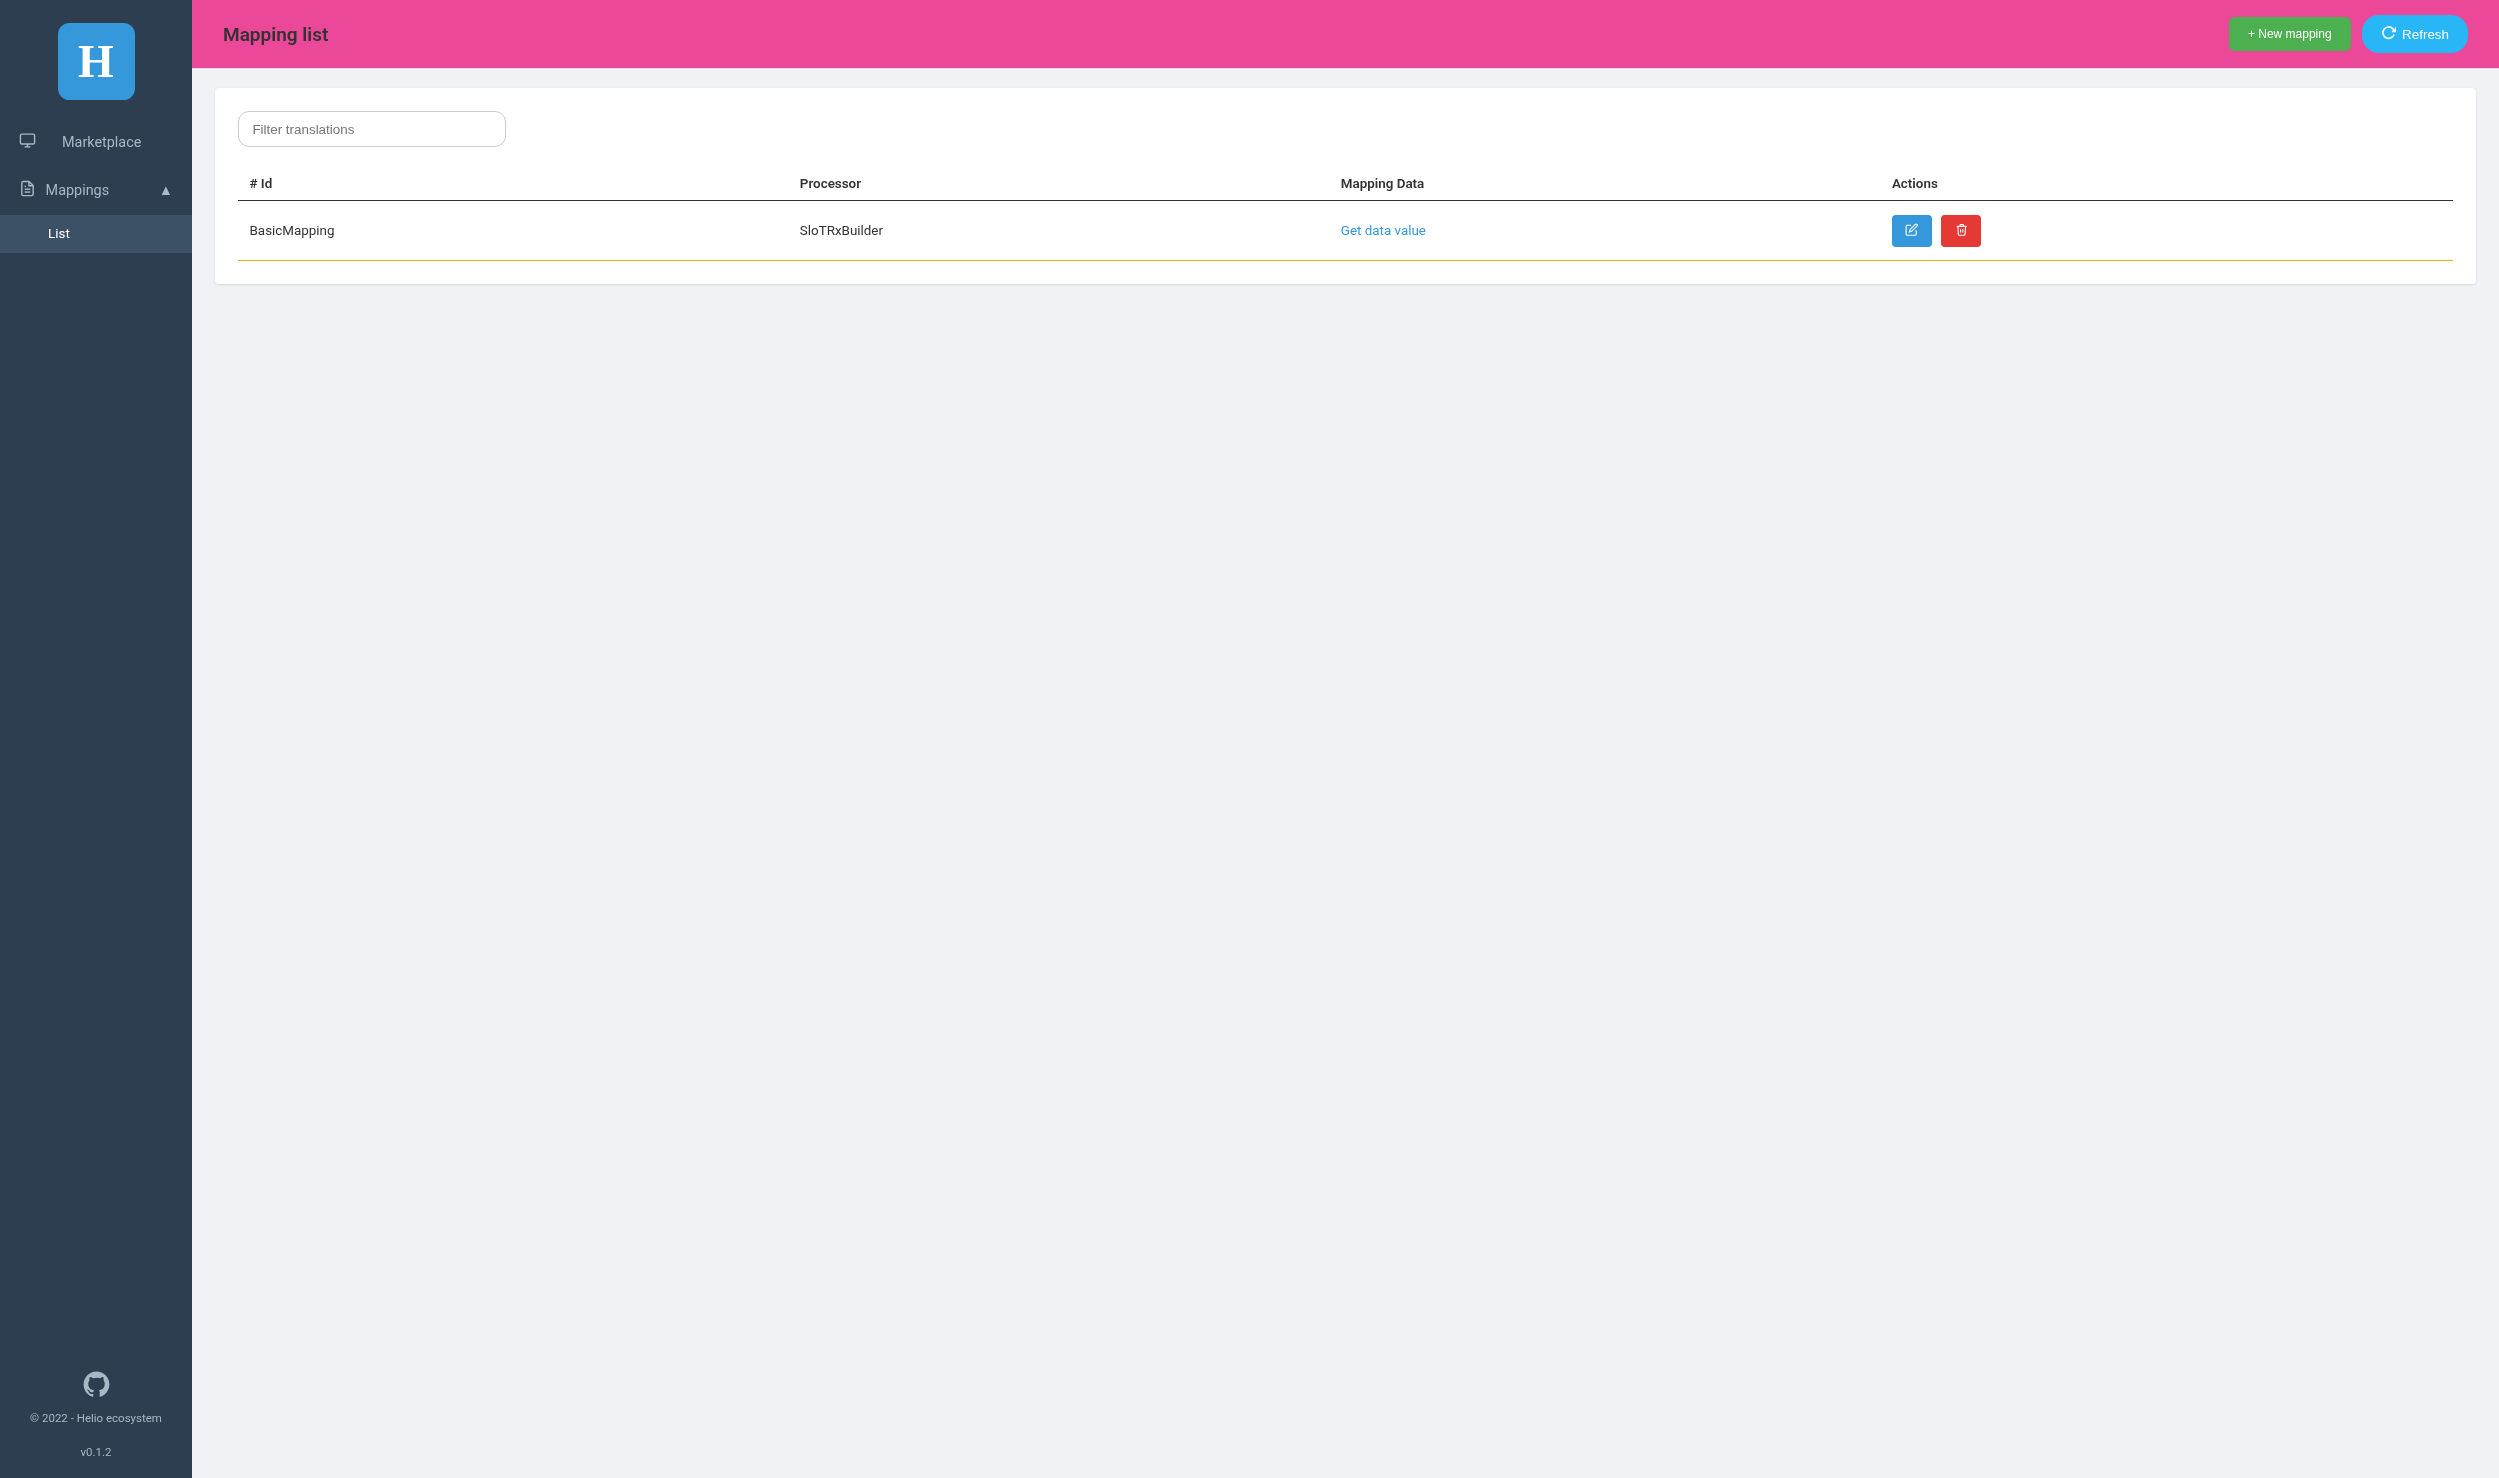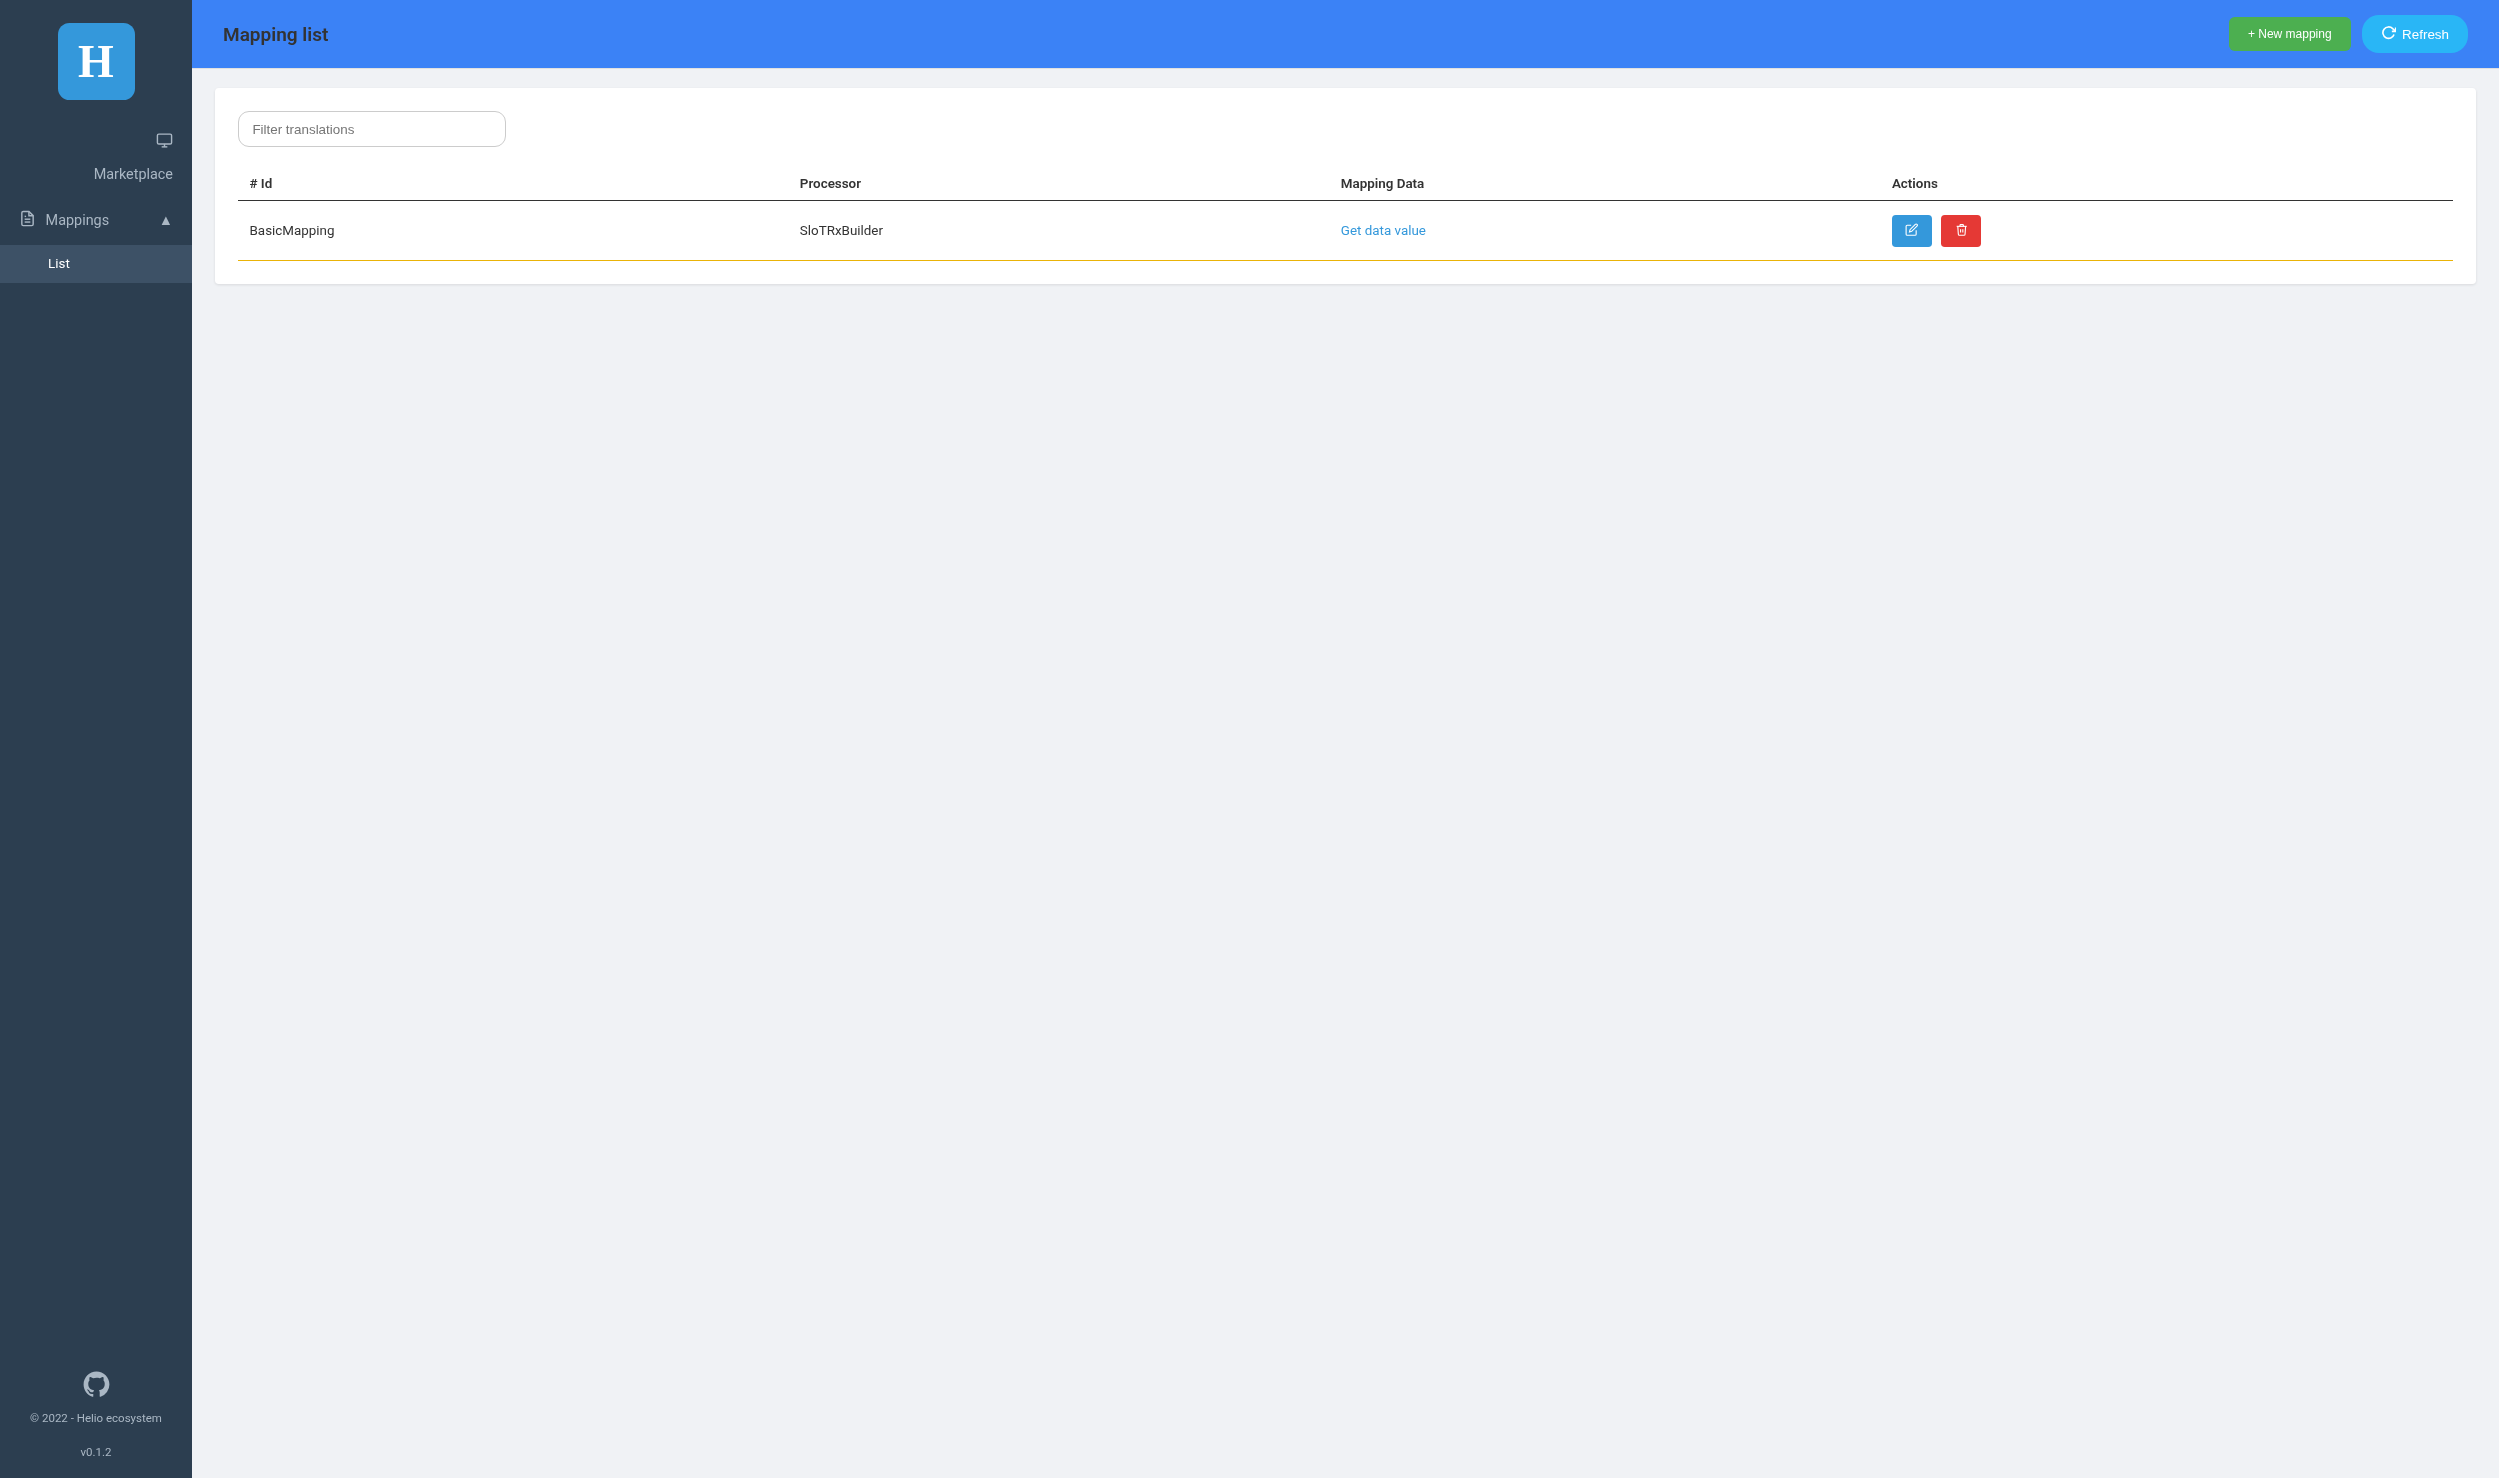--- a/index.html
+++ b/index.html
@@ -43,28 +43,27 @@
       font-family: Georgia, serif;
     }
 
     .sidebar-nav {
       width: 100%;
       flex: 1;
     }
 
     .sidebar-nav-item {
       display: flex;
-      align-items: flex-end;
-      gap: 13px;
+      align-items: center;
+      gap: 26px;
       padding: 13.4px 19px;
       color: #aab7c4;
       cursor: pointer;
       font-size: 14.4px;
       width: 100%;
-      flex-direction: column;
     }
 
     .sidebar-section {
       width: 100%;
     }
 
     .sidebar-section-header {
       display: flex;
       align-items: center;
       justify-content: space-between;
@@ -108,21 +107,21 @@
 
     
     .main {
       flex: 1;
       display: flex;
       flex-direction: column;
       overflow: hidden;
     }
 
     .header {
-      background: #3b82f6;
+      background: #ec4899;
       padding: 15.3px 31px;
       display: flex;
       align-items: center;
       justify-content: space-between;
       border-bottom: 1px solid #e0e0e0;
     }
 
     .header-title {
       font-size: 19px;
       font-weight: 600;

